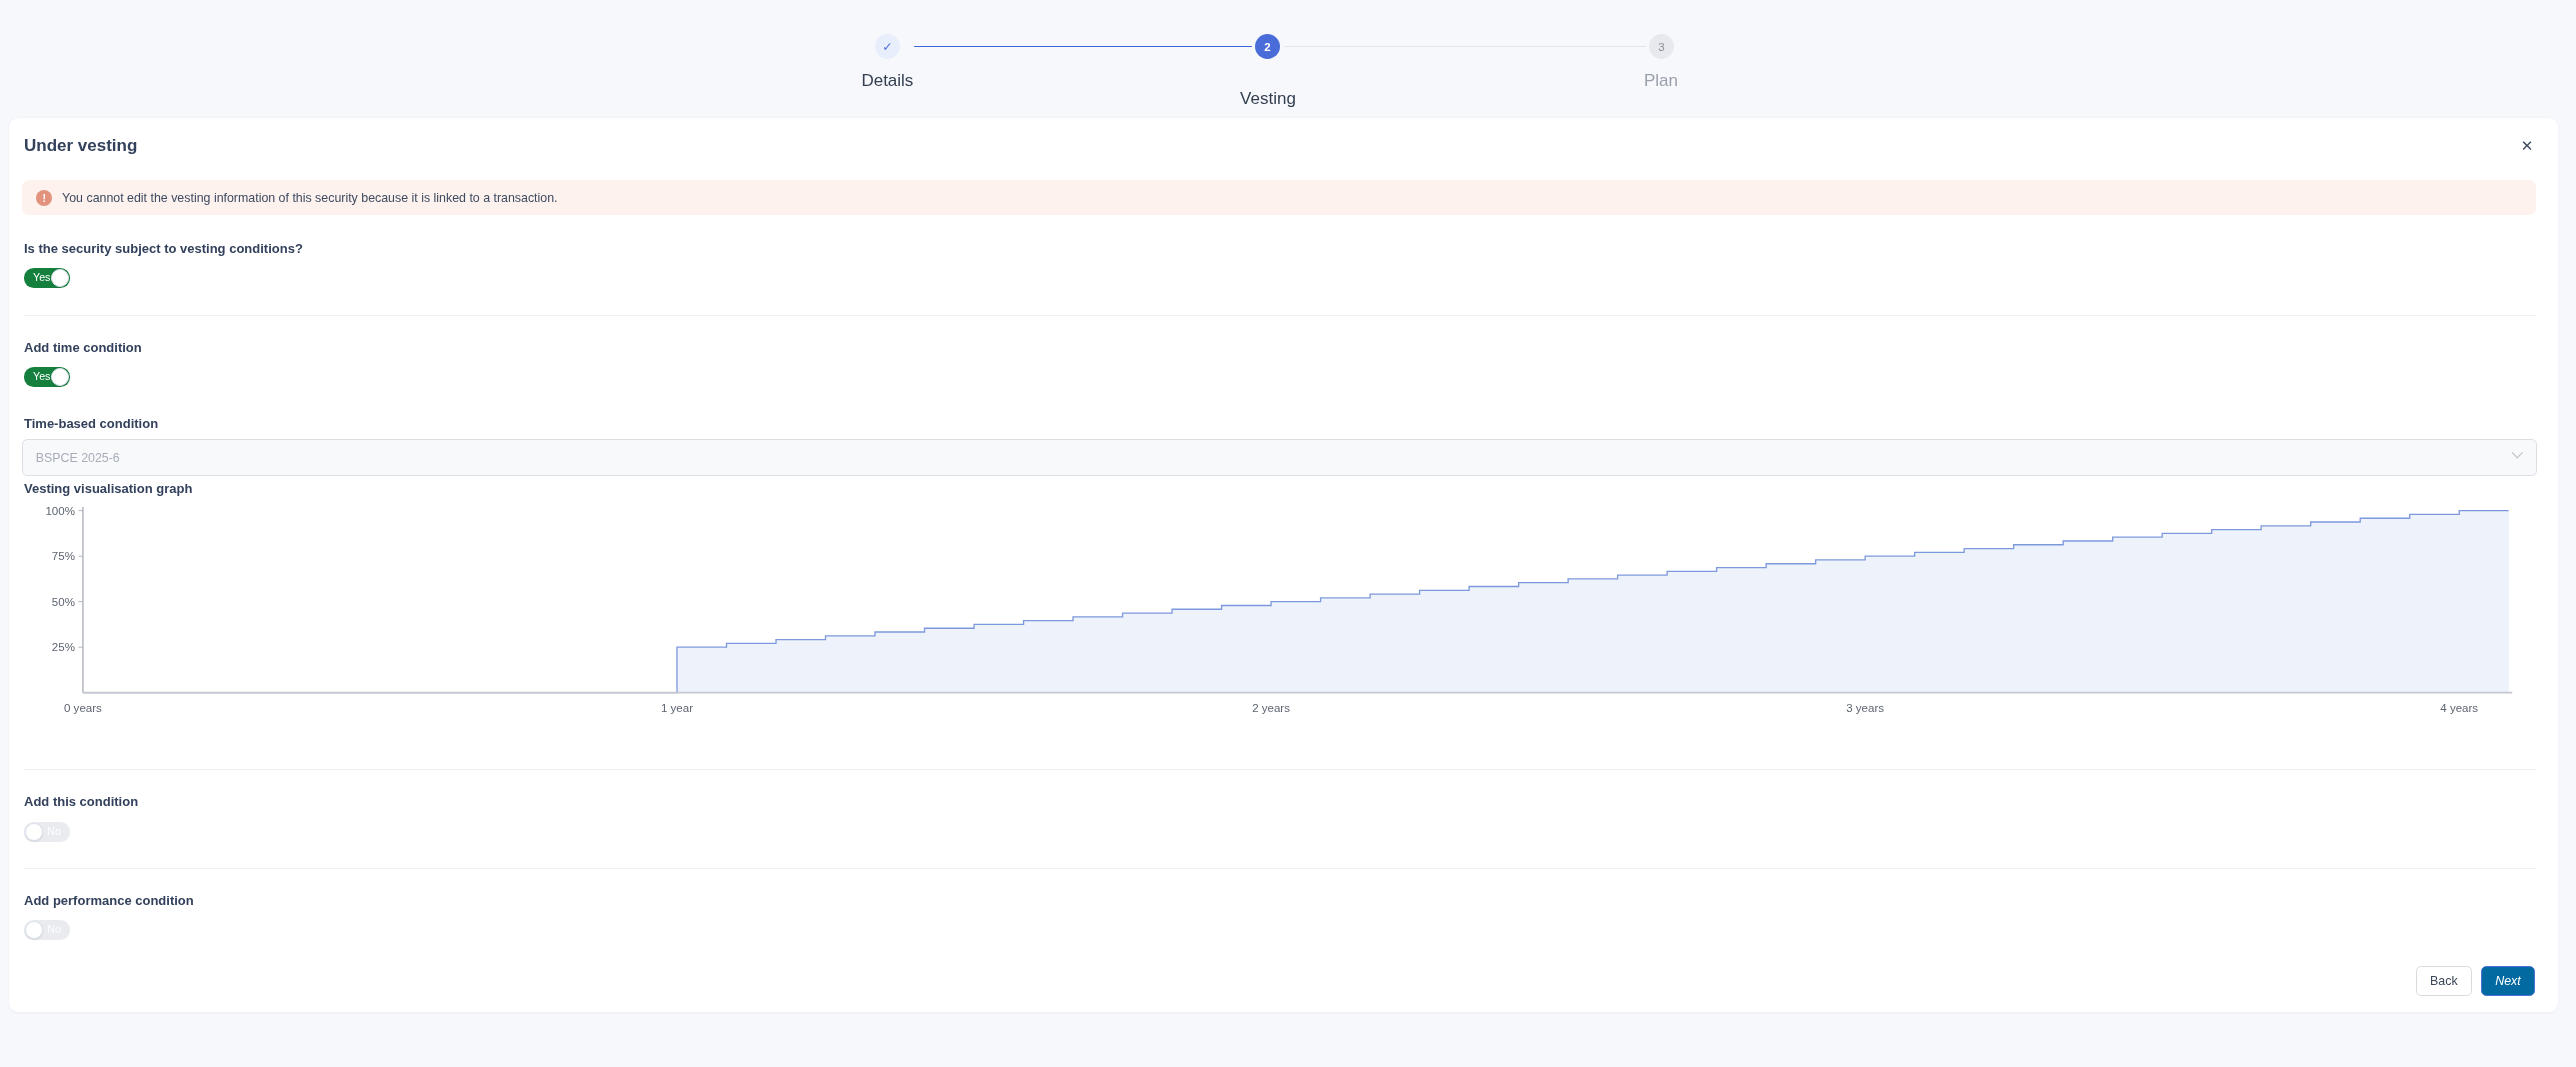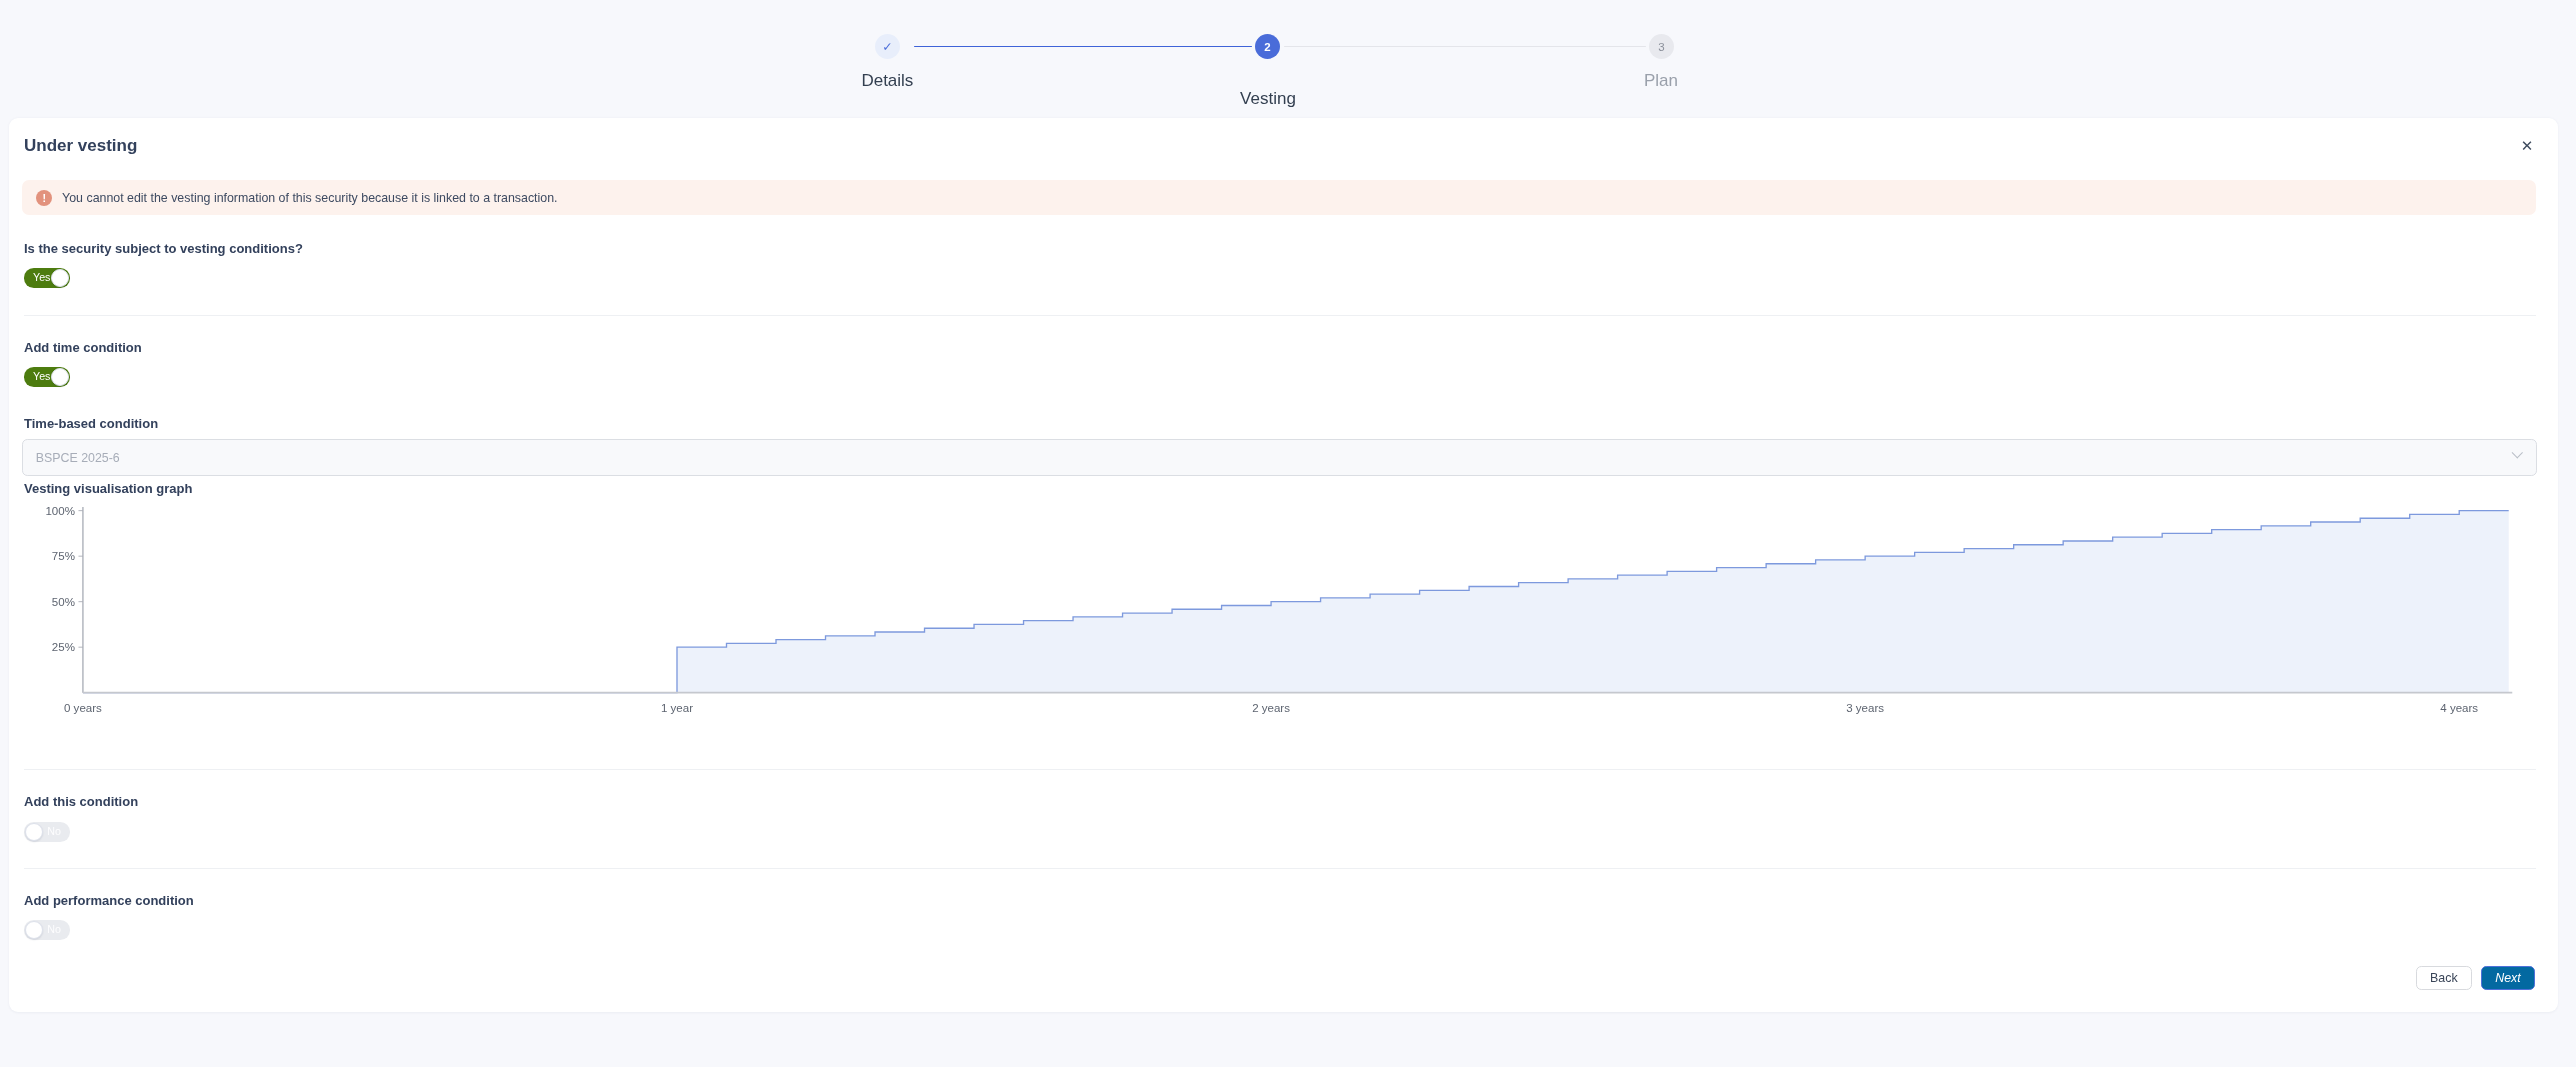--- a/index.html
+++ b/index.html
@@ -60,21 +60,21 @@
 
   .q-label { position:absolute; left:15px; font-size:13px; font-weight:700; color:#33415c; white-space:nowrap; }
 
   .divider { position:absolute; left:15px; right:22px; height:0.9px; background:#eef0f3; }
 
   
   .toggle {
     position:absolute; left:15px; width:46px; height:19.5px; border-radius:9.8px;
     font-size:10.7px; line-height:19.5px; cursor:pointer;
   }
-  .toggle.on  { background:#4d7c0f; color:#ffffff; }
+  .toggle.on  { background:#15803d; color:#ffffff; }
   .toggle.off { background:#e9ebef; color:#fdfdfe; }
   .toggle .t-text { position:absolute; top:0; }
   .toggle.on  .t-text { left:9px; }
   .toggle.off .t-text { right:9px; }
   .toggle .knob {
     position:absolute; top:0.9px; width:18px; height:18px; border-radius:50%;
     background:#fff; border:0.9px solid #dde1eb;
     box-shadow:0 0.9px 1.8px rgba(30,40,70,0.12);
   }
   .toggle.on  .knob { right:0.9px; }
@@ -93,21 +93,21 @@
     border-right:1.8px solid #b9bec7; border-bottom:1.8px solid #b9bec7;
     transform:rotate(45deg) translateY(-1.8px);
   }
 
   
   .chart-wrap { position:absolute; left:0; top:382px; width:2549px; height:222px; }
 
   
   .footer { position:absolute; right:23px; top:848px; display:flex; gap:9px; }
   .btn {
-    height:24px; padding:0 13.3px; border-radius:5.3px; font-size:12.4px;
+    height:30px; padding:0 13.3px; border-radius:5.3px; font-size:12.4px;
     display:inline-flex; align-items:center; justify-content:center;
     cursor:pointer; font-family:"Liberation Sans", sans-serif;
   }
   .btn.back { background:#fff; border:0.9px solid #d8dade; color:#3a4558; }
   .btn.next { background:#0369a1; border:0.9px solid #4e70da; color:#fff;font-style:italic; }
 </style>
 </head>
 <body>
 
 <div class="stepper">

